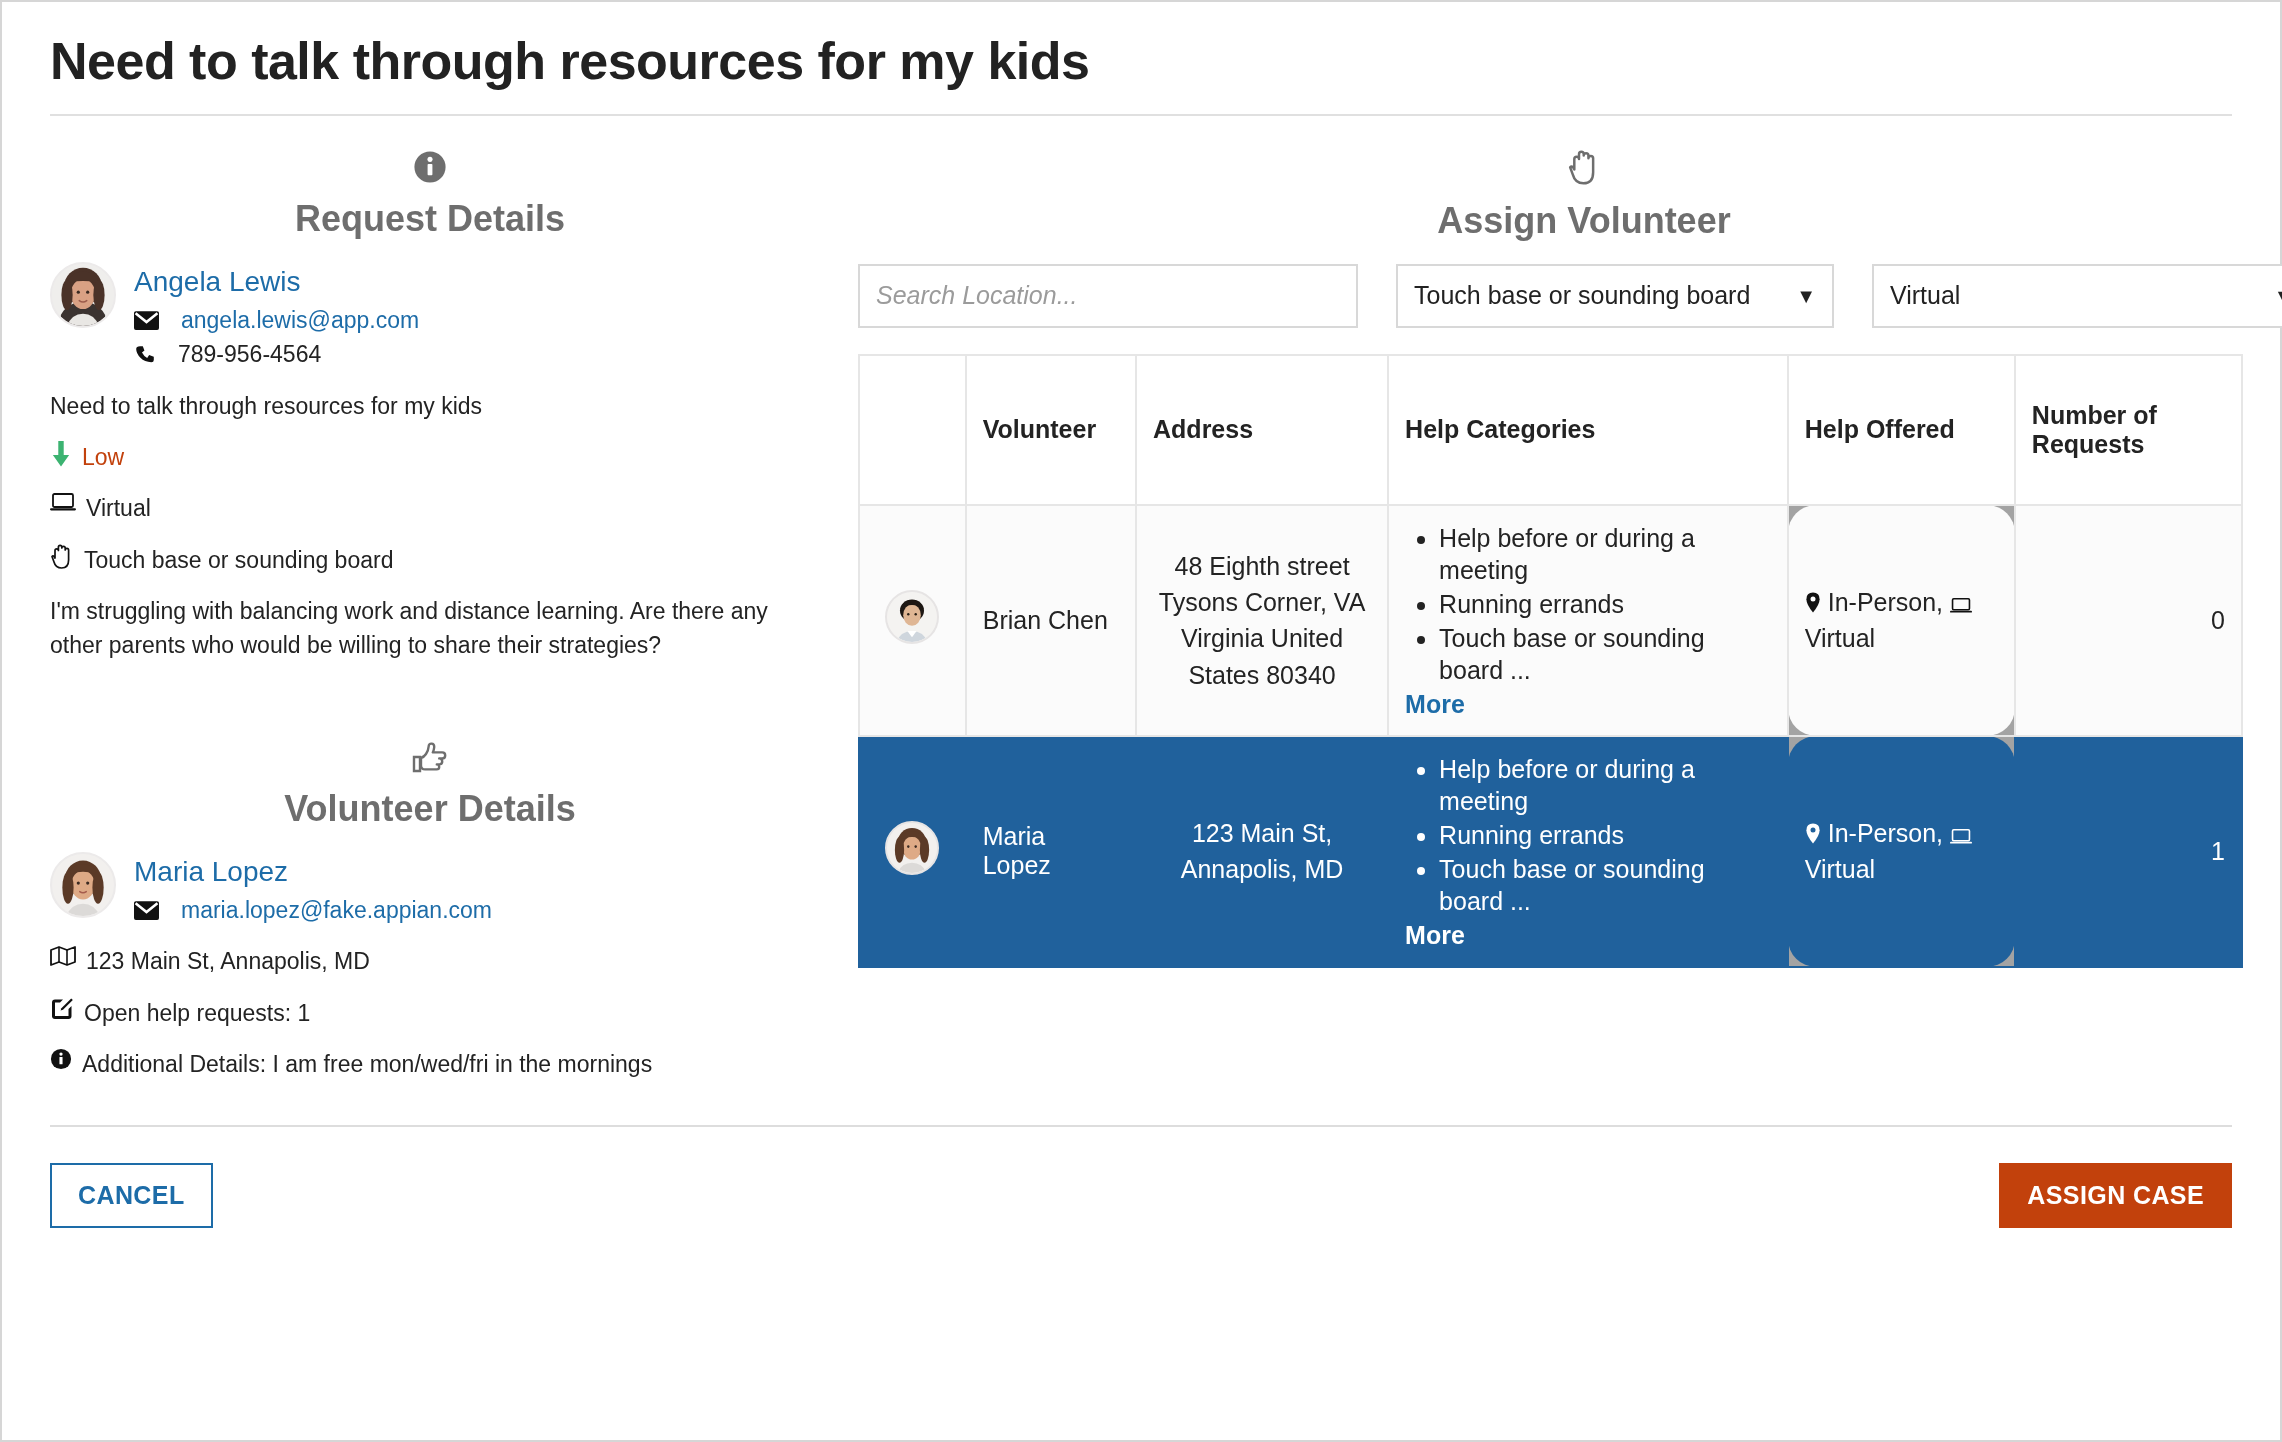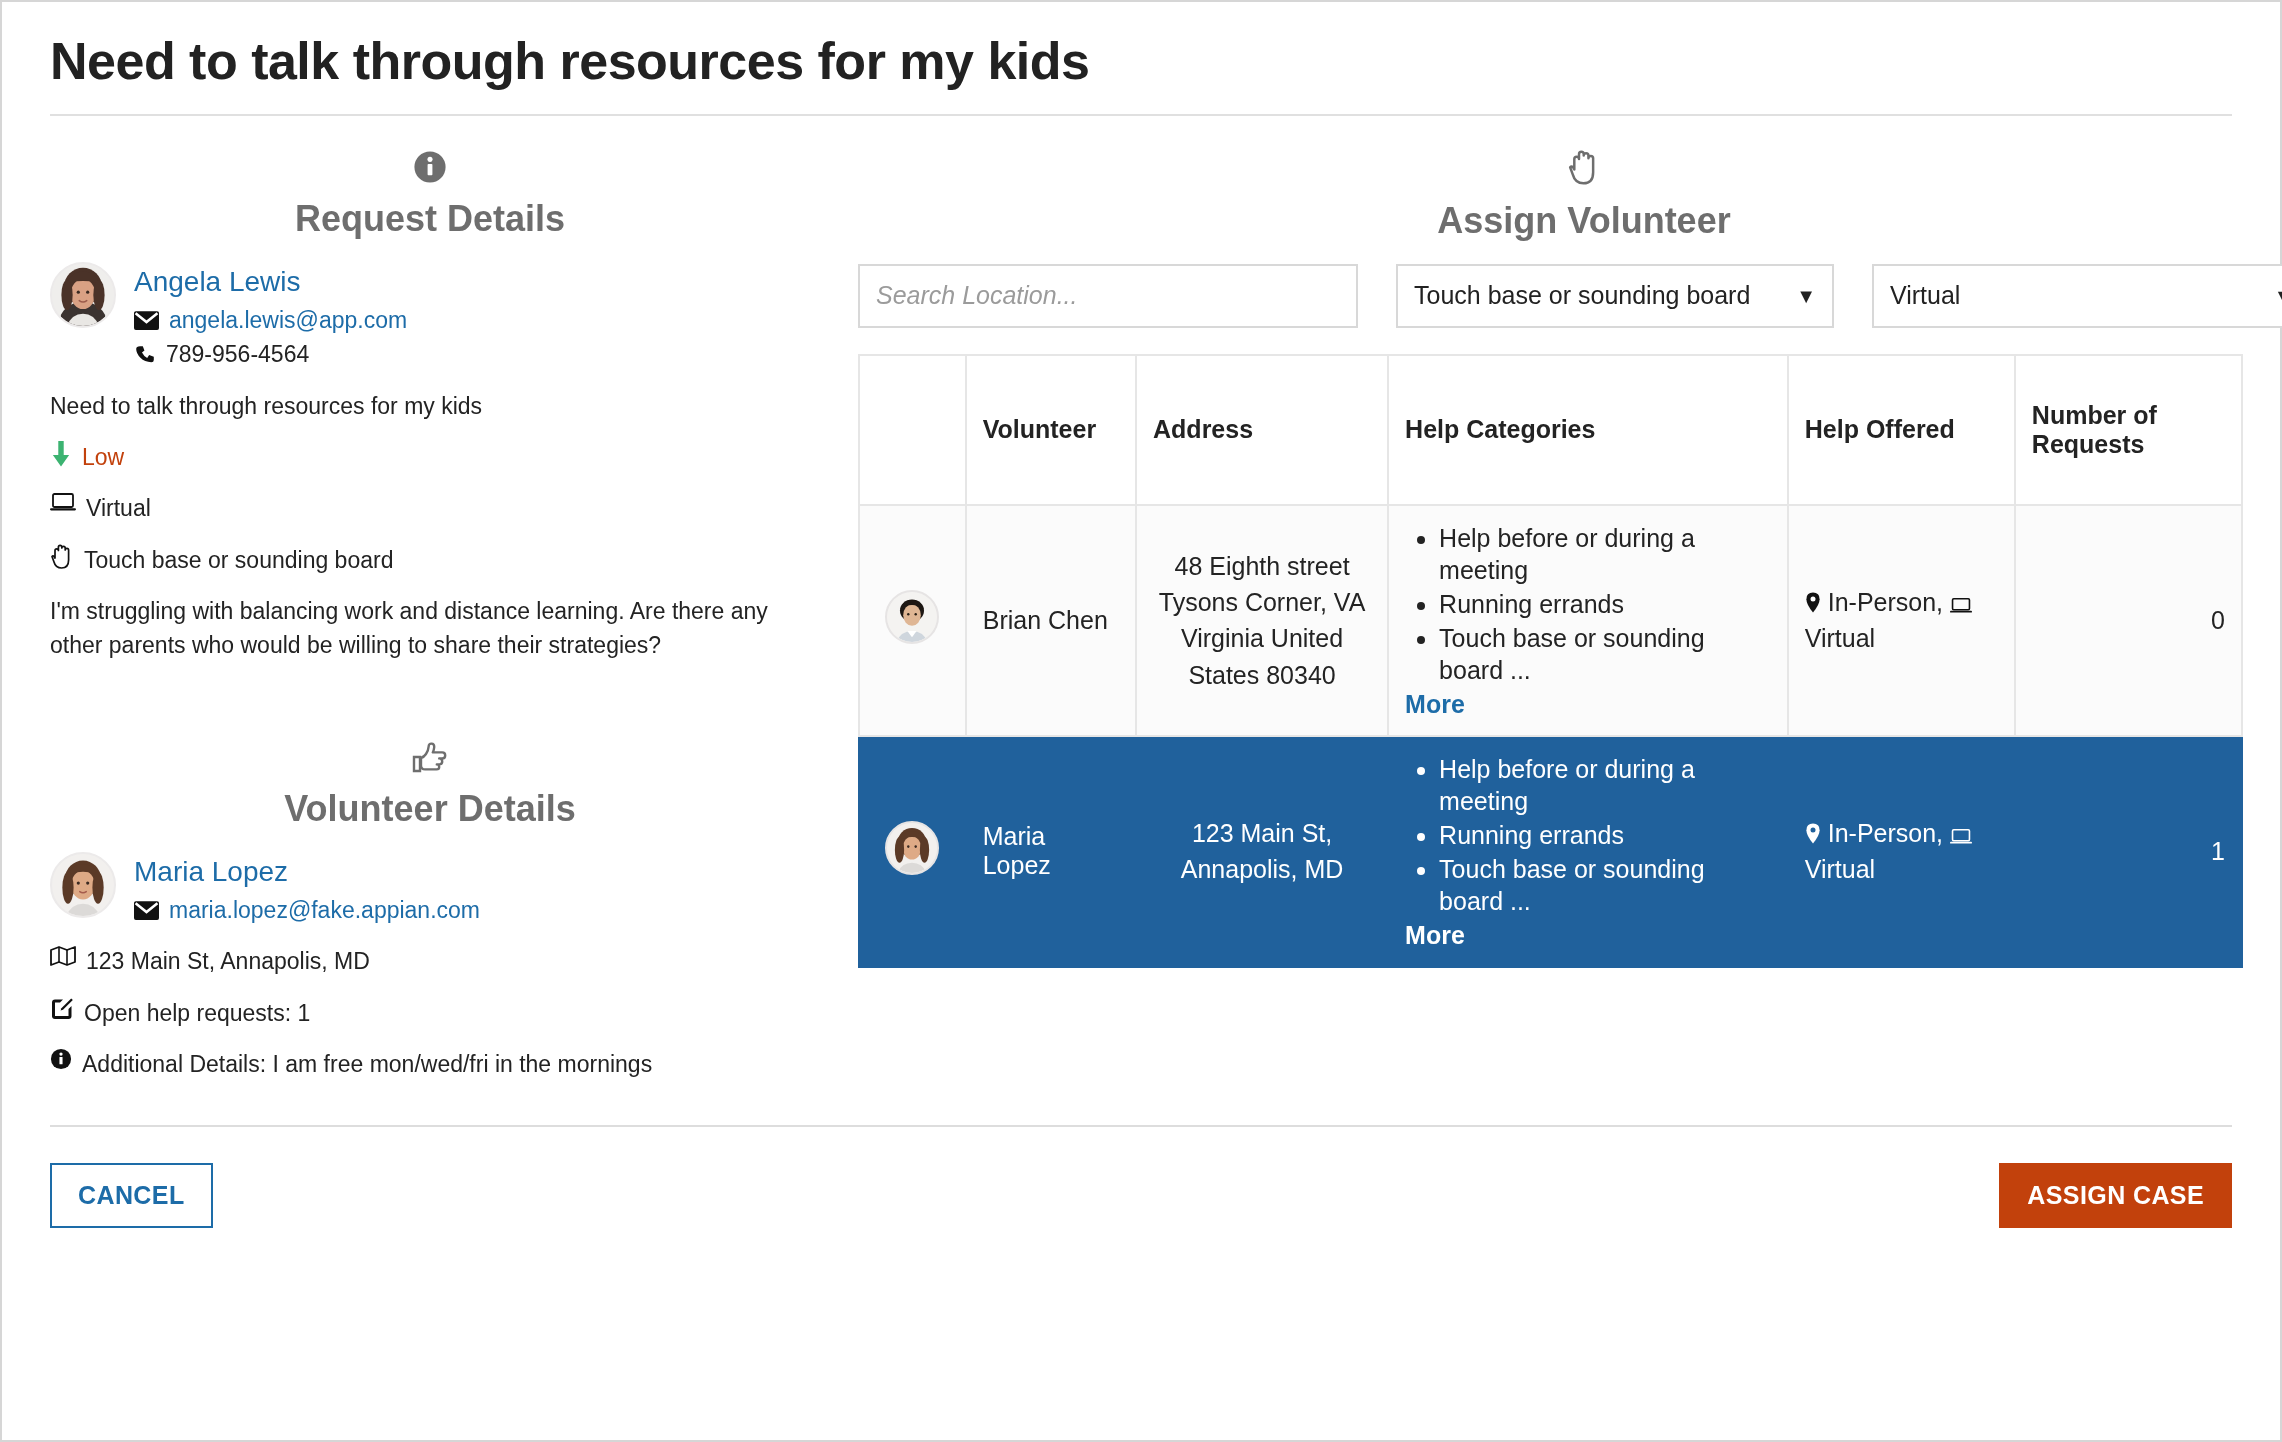--- a/index.html
+++ b/index.html
@@ -52,21 +52,21 @@
     width: 66px; height: 66px; border-radius: 50%;
     border: 2px solid #eceaea; overflow: hidden; flex: 0 0 66px;
     background: #efeeec; position: relative;
   }
   .avatar svg { display: block; width: 100%; height: 100%; }
   .person-lines { padding-top: 2px; }
   .person-name {
     color: #1d6ca8; font-size: 28px; line-height: 1.25; margin-bottom: 4px;
   }
   .contact-row {
-    display: flex; align-items: center; gap: 10px;
+    display: flex; align-items: center; gap: 22px;
     font-size: 23px; line-height: 1.5; color: #232323;
   }
   .contact-row .link { color: #1d6ca8; }
   .ico { display: inline-flex; align-items: center; color: #111; }
 
   .plain-line { font-size: 23px; color: #232323; margin: 16px 0; line-height: 1.45; }
   .meta-line {
     font-size: 23px; color: #232323; margin: 18px 0;
     display: flex; align-items: flex-start; gap: 10px; line-height: 1.45;
   }
@@ -116,21 +116,21 @@
   th.c-num    { width: 200px; text-align: right; }
 
   table.vtable td { padding: 16px; }
   tr.row-1 td { background: #fbfbfb; }
   tr.row-sel td { background: #20619c; color: #fff; border-color: #20619c; }
   tr.row-sel td .more { color: #fff; }
 
   td.td-avatar { text-align: center; padding: 10px; }
   td.td-addr { text-align: center; line-height: 1.45; }
   td.td-num  { text-align: right; }
-  td.td-offer { line-height: 1.45; }
+  td.td-offer { line-height: 1.45; border-radius: 28px; }
 
   ul.cats { margin: 0; padding-left: 34px; }
   ul.cats li { line-height: 1.28; margin-bottom: 2px; }
   .more { color: #1d6ca8; font-weight: bold; display: block; margin-top: 4px; }
 
   .avatar-sm {
     width: 54px; height: 54px; border-radius: 50%;
     border: 2px solid #e6e4e4; overflow: hidden; display: inline-block;
     background: #f1efee;
   }

